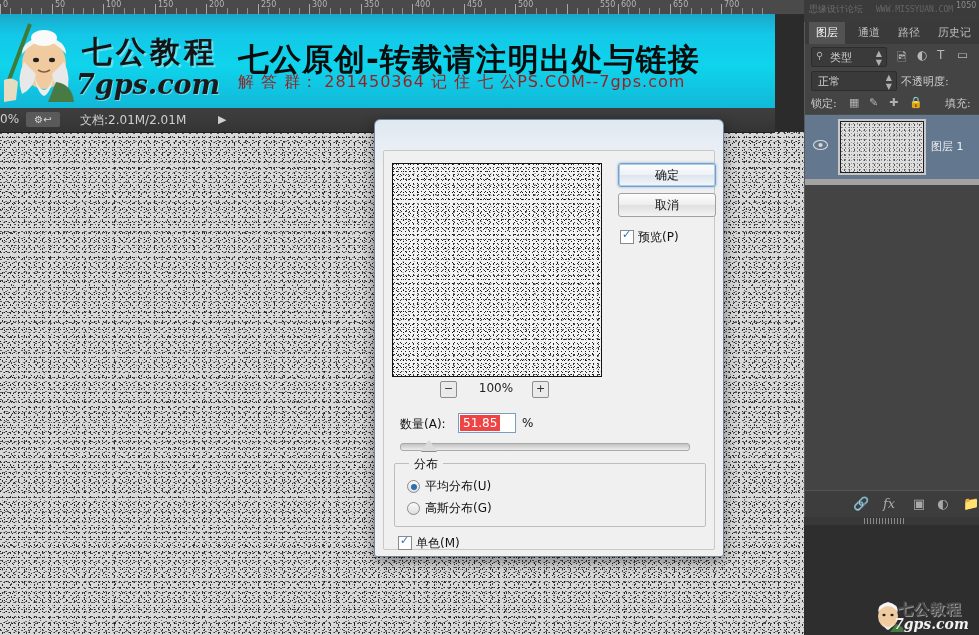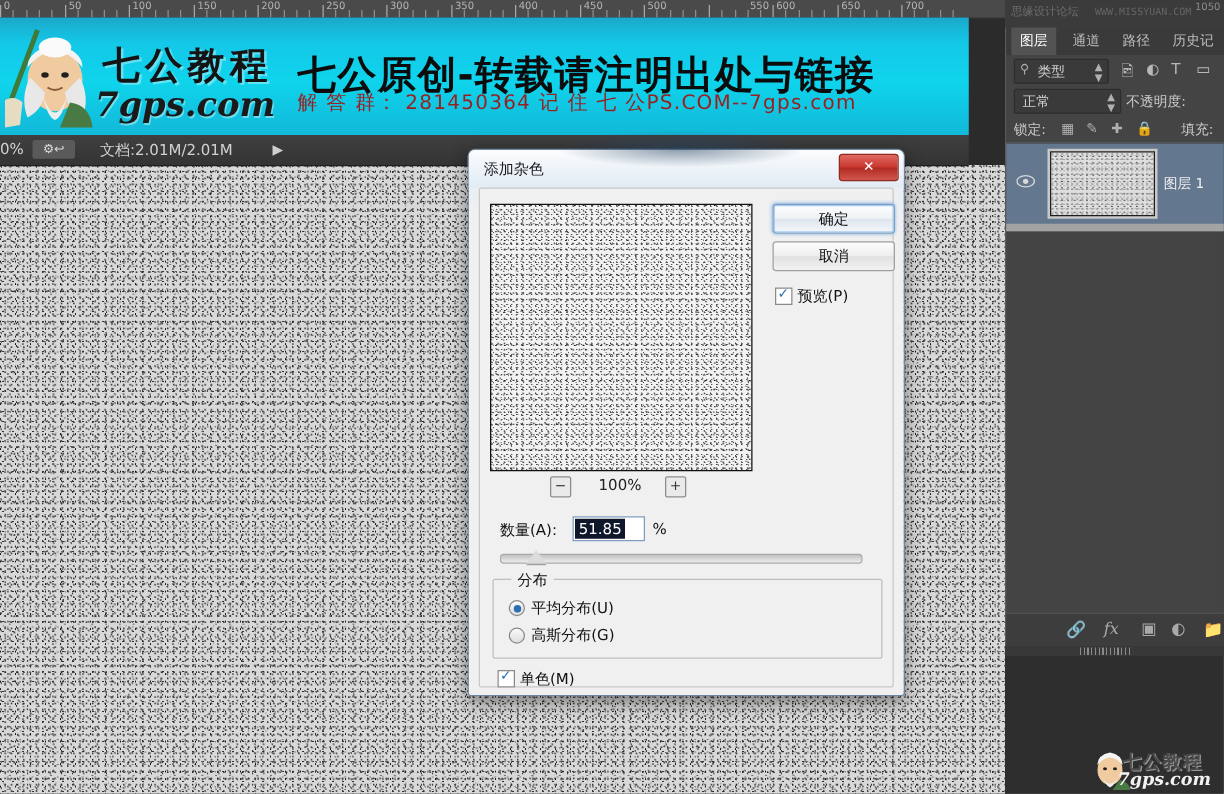--- a/index.html
+++ b/index.html
@@ -239,21 +239,21 @@
     position:absolute;left:0;top:0;width:208px;text-align:center;font-size:12px;color:#222;
   }
   #amount-row{position:absolute;left:8px;top:262px;width:310px;height:22px;}
   #amount-label{position:absolute;left:8px;top:3px;font-size:12px;}
   #amount-input{
     position:absolute;left:66px;top:0px;width:56px;height:18px;
     border:1px solid #7d9cc0;background:#fff;
   }
   #amount-input .selval{
     position:absolute;left:1px;top:1px;padding:0 3px;height:16px;line-height:16px;
-    background:#0f172a;color:#ffffff;font-size:12px;
+    background:#ef4444;color:#ffffff;font-size:12px;
   }
   #amount-unit{position:absolute;left:130px;top:3px;font-size:12px;}
   #slider-row{position:absolute;left:16px;top:288px;width:288px;height:14px;}
   #slider-track{
     position:absolute;left:0;top:4px;width:288px;height:6px;border-radius:3px;
     background:linear-gradient(180deg,#c2c2c2,#ededed);
     border:1px solid #a9a9a9;
   }
   #slider-thumb{
     position:absolute;left:28px;top:1px;width:0;height:0;
@@ -510,25 +510,20 @@
     <ellipse cx="20" cy="17" rx="1.6" ry="1.2" fill="#23201e"></ellipse>
     <path d="M10 24 Q16 34 22 24 Q19 31 16 32 Q13 31 10 24Z" fill="#ededed"></path>
     <path d="M24 26 Q32 28 32 34 L18 34Z" fill="#4a7a44"></path>
   </svg>
   <div class="wmcn">七公教程</div>
   <div class="wmsite">7gps.com</div>
 </div>
 
 <div id="dialog">
 
-  <div id="dlg-titlebar">
-    <div class="glow"></div>
-    <div id="dlg-title">添加杂色</div>
-    <div id="dlg-close">✕</div>
-  </div>
 
   <div id="dlg-body">
 
     <div id="preview-box"></div>
 
     <div id="zoom-row">
       <div id="zoom-value">100%</div>
       <div class="zbtn" style="left:48px;">−</div>
       <div class="zbtn" style="left:140px;">+</div>
     </div>

